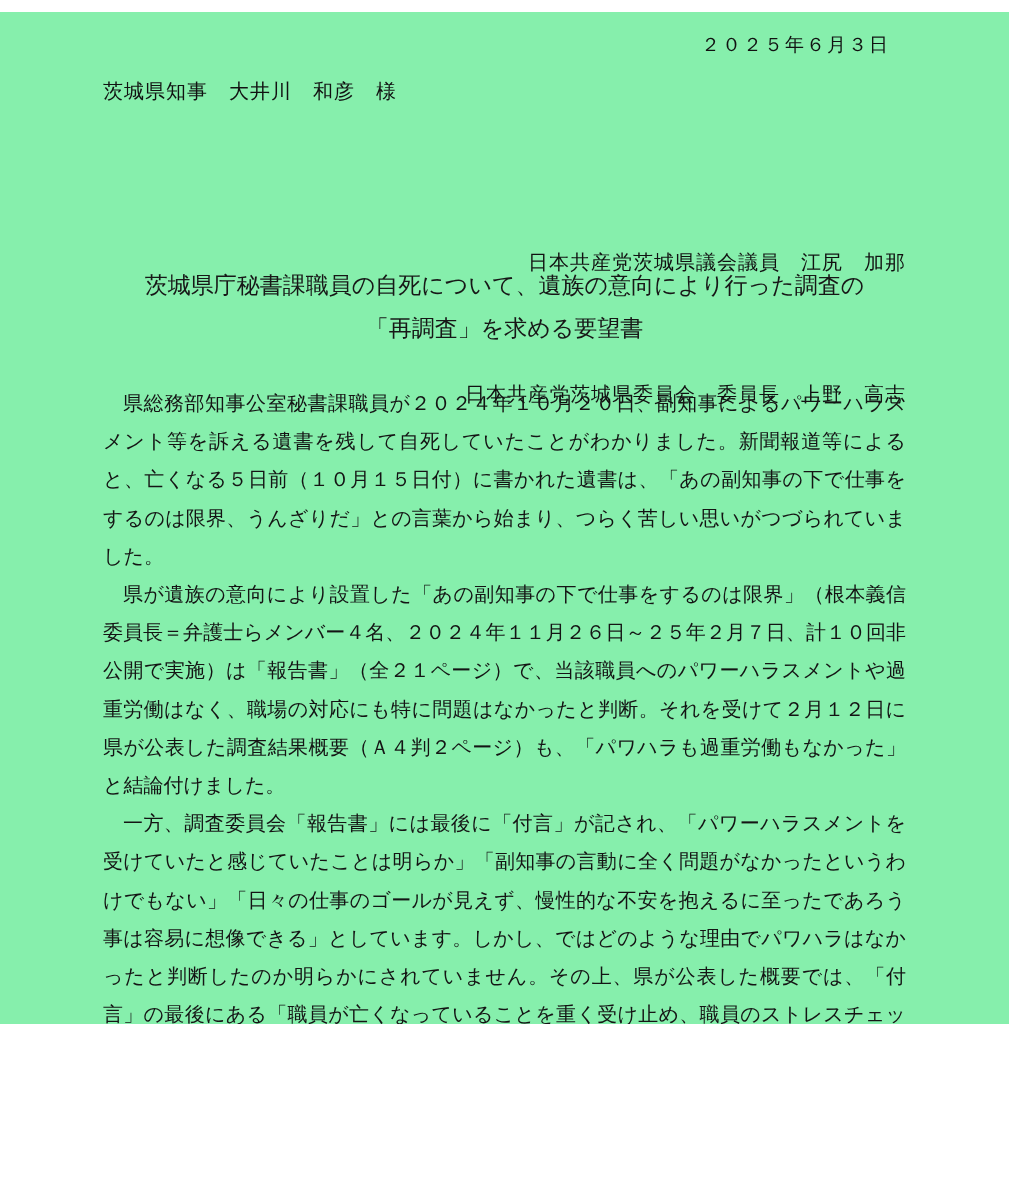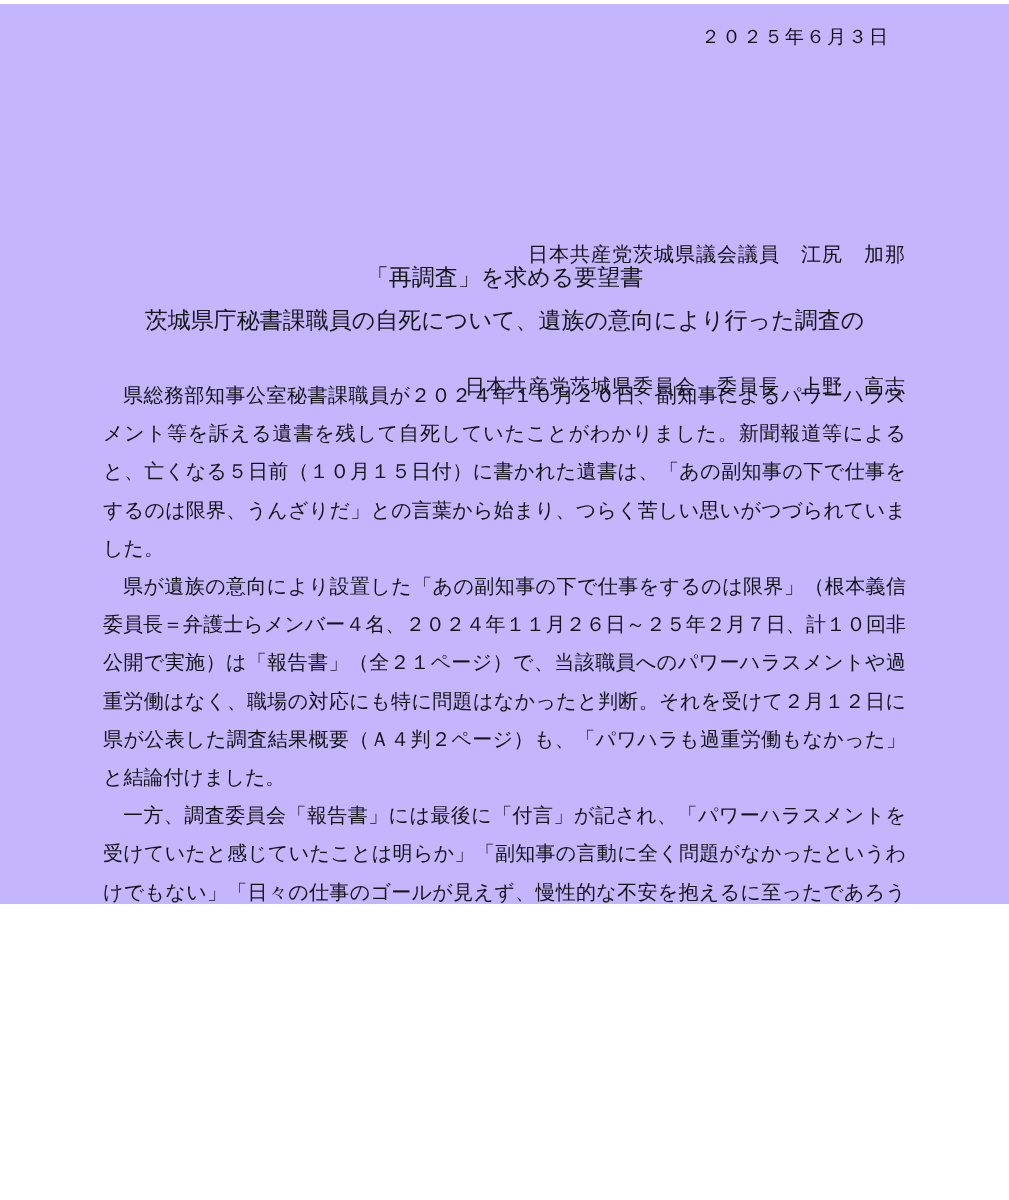--- a/index.html
+++ b/index.html
@@ -3,23 +3,23 @@
 <meta charset="utf-8">
 <style>
   html, body {
     margin: 0;
     padding: 0;
     background: #ffffff;
   }
   .page {
     position: relative;
     width: 1009px;
-    height: 900px;
-    margin: 4px auto;
-    background: #c4b5fd;
+    height: 1012px;
+    margin: 12px auto;
+    background: #86efac;
     color: #111111;
     font-family: "Liberation Serif", "DejaVu Serif", serif;
     overflow: hidden;
     box-sizing: border-box;
   }
   .date-line {
     position: absolute;
     top: 20px;
     left: 103px;
     right: 119px;
@@ -76,29 +76,30 @@
     text-indent: 1em;
   }
 </style>
 </head>
 <body>
 
 <div class="page">
 
   <div class="date-line">２０２５年６月３日</div>
 
+  <div class="addressee-line">茨城県知事　大井川　和彦　様</div>
 
   <div class="sender-block">
     <div>日本共産党茨城県議会議員　江尻　加那</div>
     <div>日本共産党茨城県委員会　委員長　上野　高志</div>
   </div>
 
   <div class="doc-title">
+    <div>茨城県庁秘書課職員の自死について、遺族の意向により行った調査の</div>
     <div>「再調査」を求める要望書</div>
-    <div>茨城県庁秘書課職員の自死について、遺族の意向により行った調査の</div>
   </div>
 
   <div class="body-block">
     <p>県総務部知事公室秘書課職員が２０２４年１０月２０日、副知事によるパワーハラスメント等を訴える遺書を残して自死していたことがわかりました。新聞報道等によると、亡くなる５日前（１０月１５日付）に書かれた遺書は、「あの副知事の下で仕事をするのは限界、うんざりだ」との言葉から始まり、つらく苦しい思いがつづられていました。</p>
     <p>県が遺族の意向により設置した「あの副知事の下で仕事をするのは限界」（根本義信委員長＝弁護士らメンバー４名、２０２４年１１月２６日～２５年２月７日、計１０回非公開で実施）は「報告書」（全２１ページ）で、当該職員へのパワーハラスメントや過重労働はなく、職場の対応にも特に問題はなかったと判断。それを受けて２月１２日に県が公表した調査結果概要（Ａ４判２ページ）も、「パワハラも過重労働もなかった」と結論付けました。</p>
     <p>一方、調査委員会「報告書」には最後に「付言」が記され、「パワーハラスメントを受けていたと感じていたことは明らか」「副知事の言動に全く問題がなかったというわけでもない」「日々の仕事のゴールが見えず、慢性的な不安を抱えるに至ったであろう事は容易に想像できる」としています。しかし、ではどのような理由でパワハラはなかったと判断したのか明らかにされていません。その上、県が公表した概要では、「付言」の最後にある「職員が亡くなっていることを重く受け止め、職員のストレスチェックをより充実させるなど、よりよい職場環境整備のために改善を図ることを期待する」との一部分は示す一方、パワハラについて触れた重要部分の記載はまったくなく、伏せられました。</p>
   </div>
 
 </div>
 

